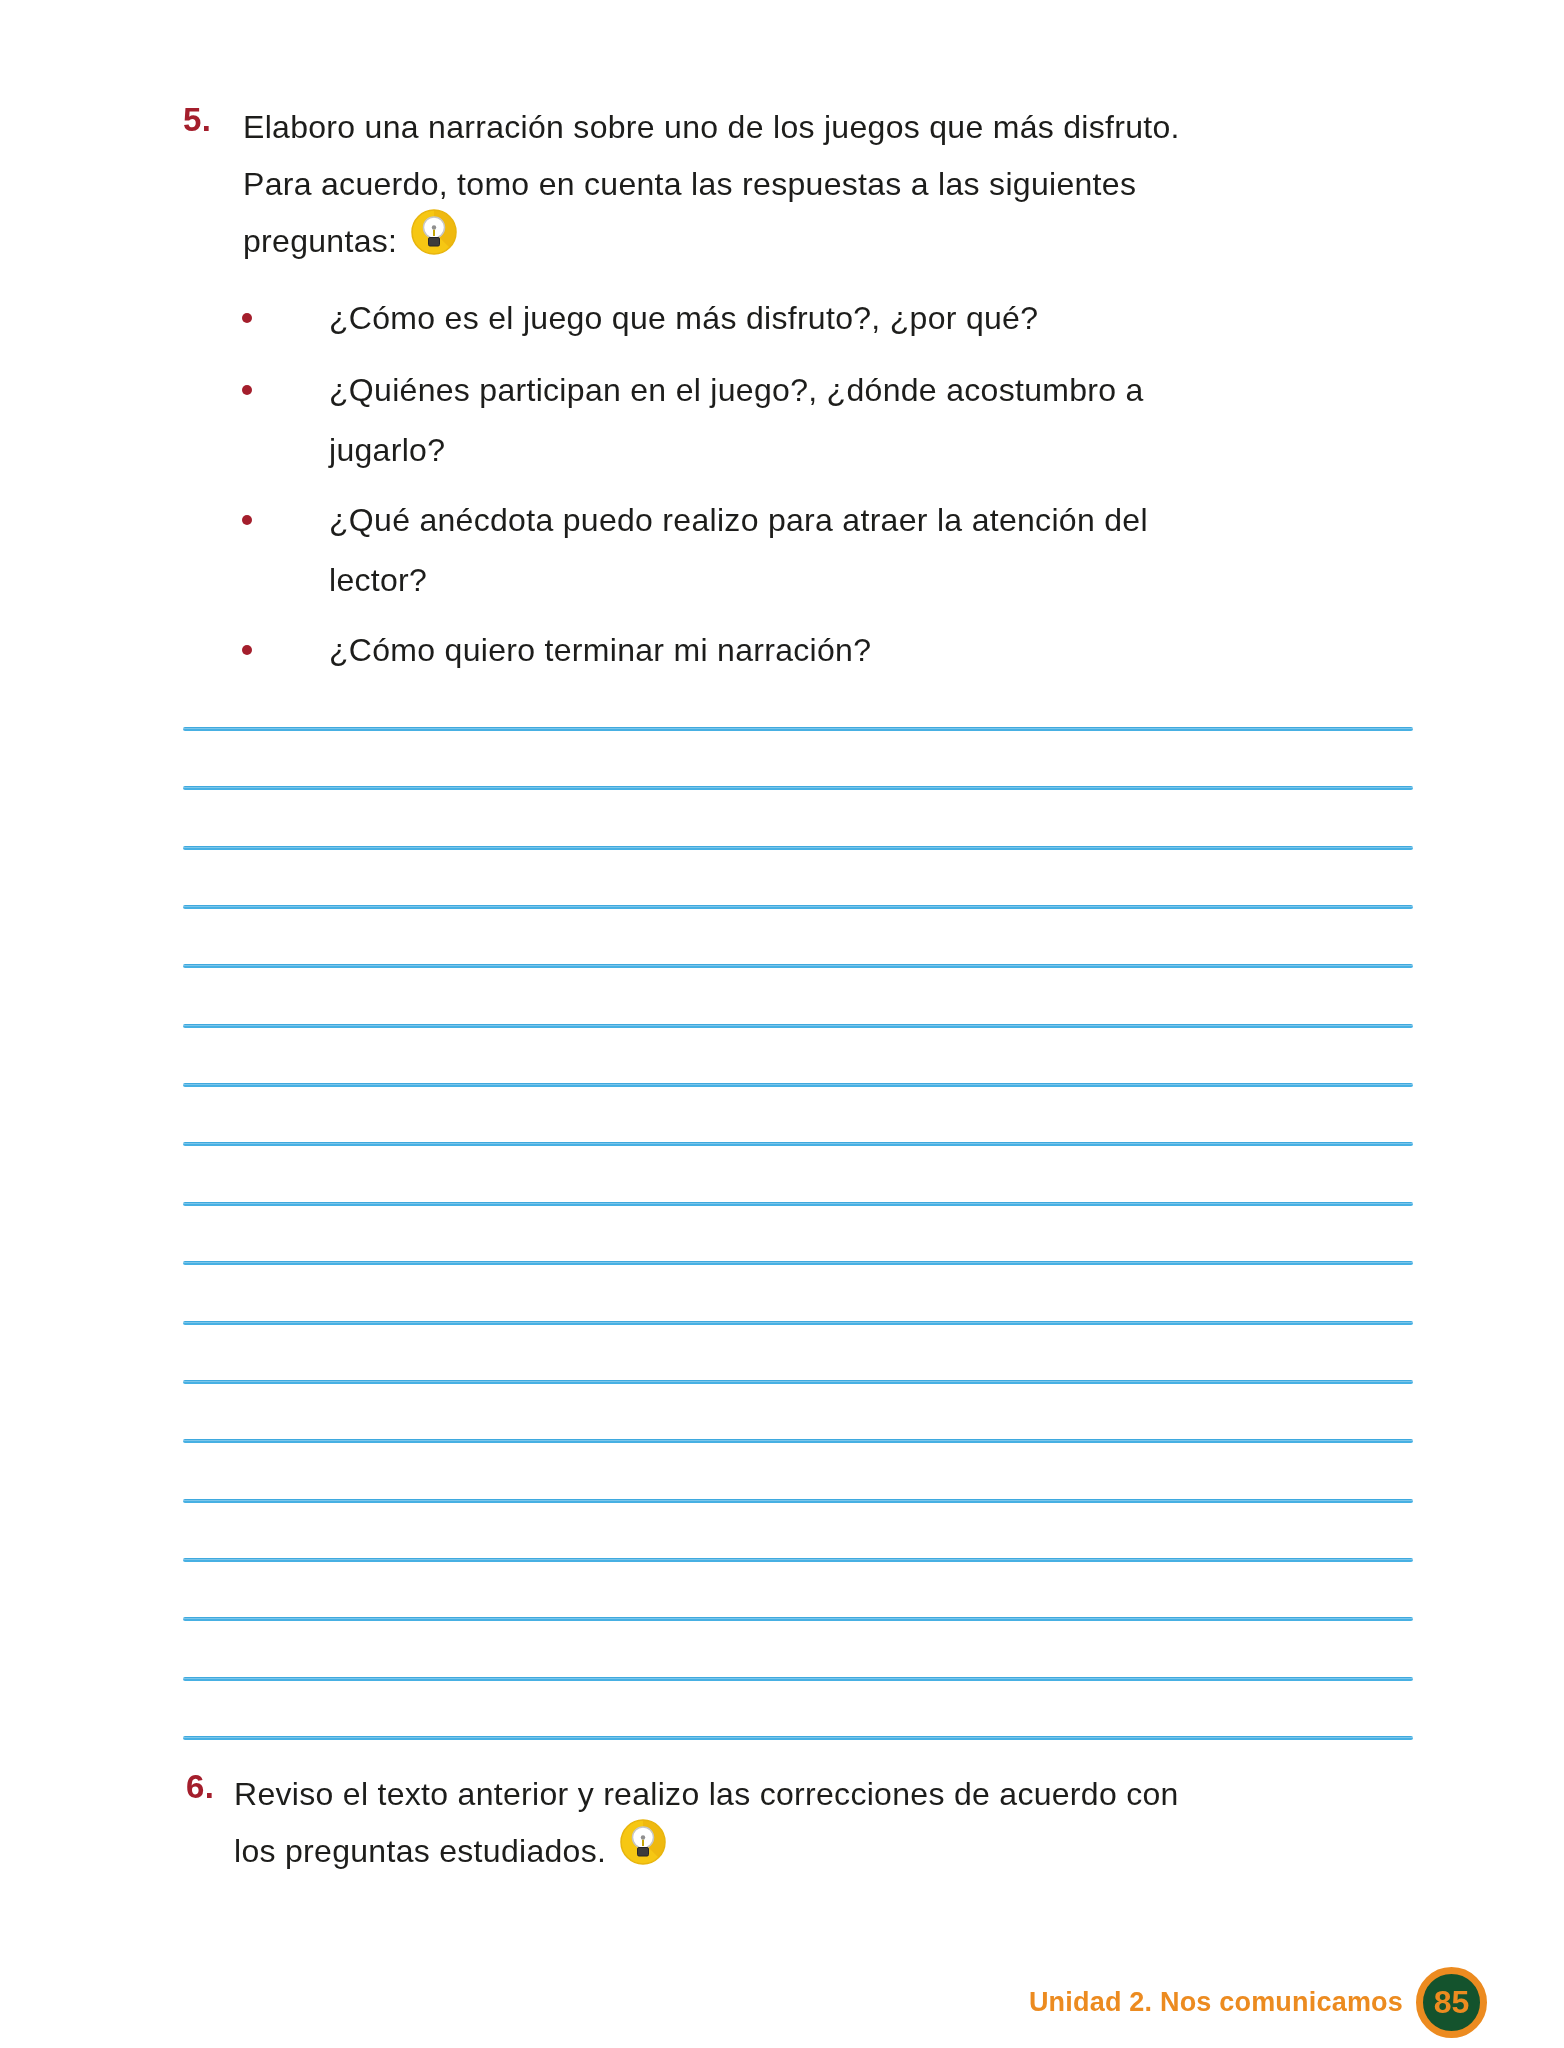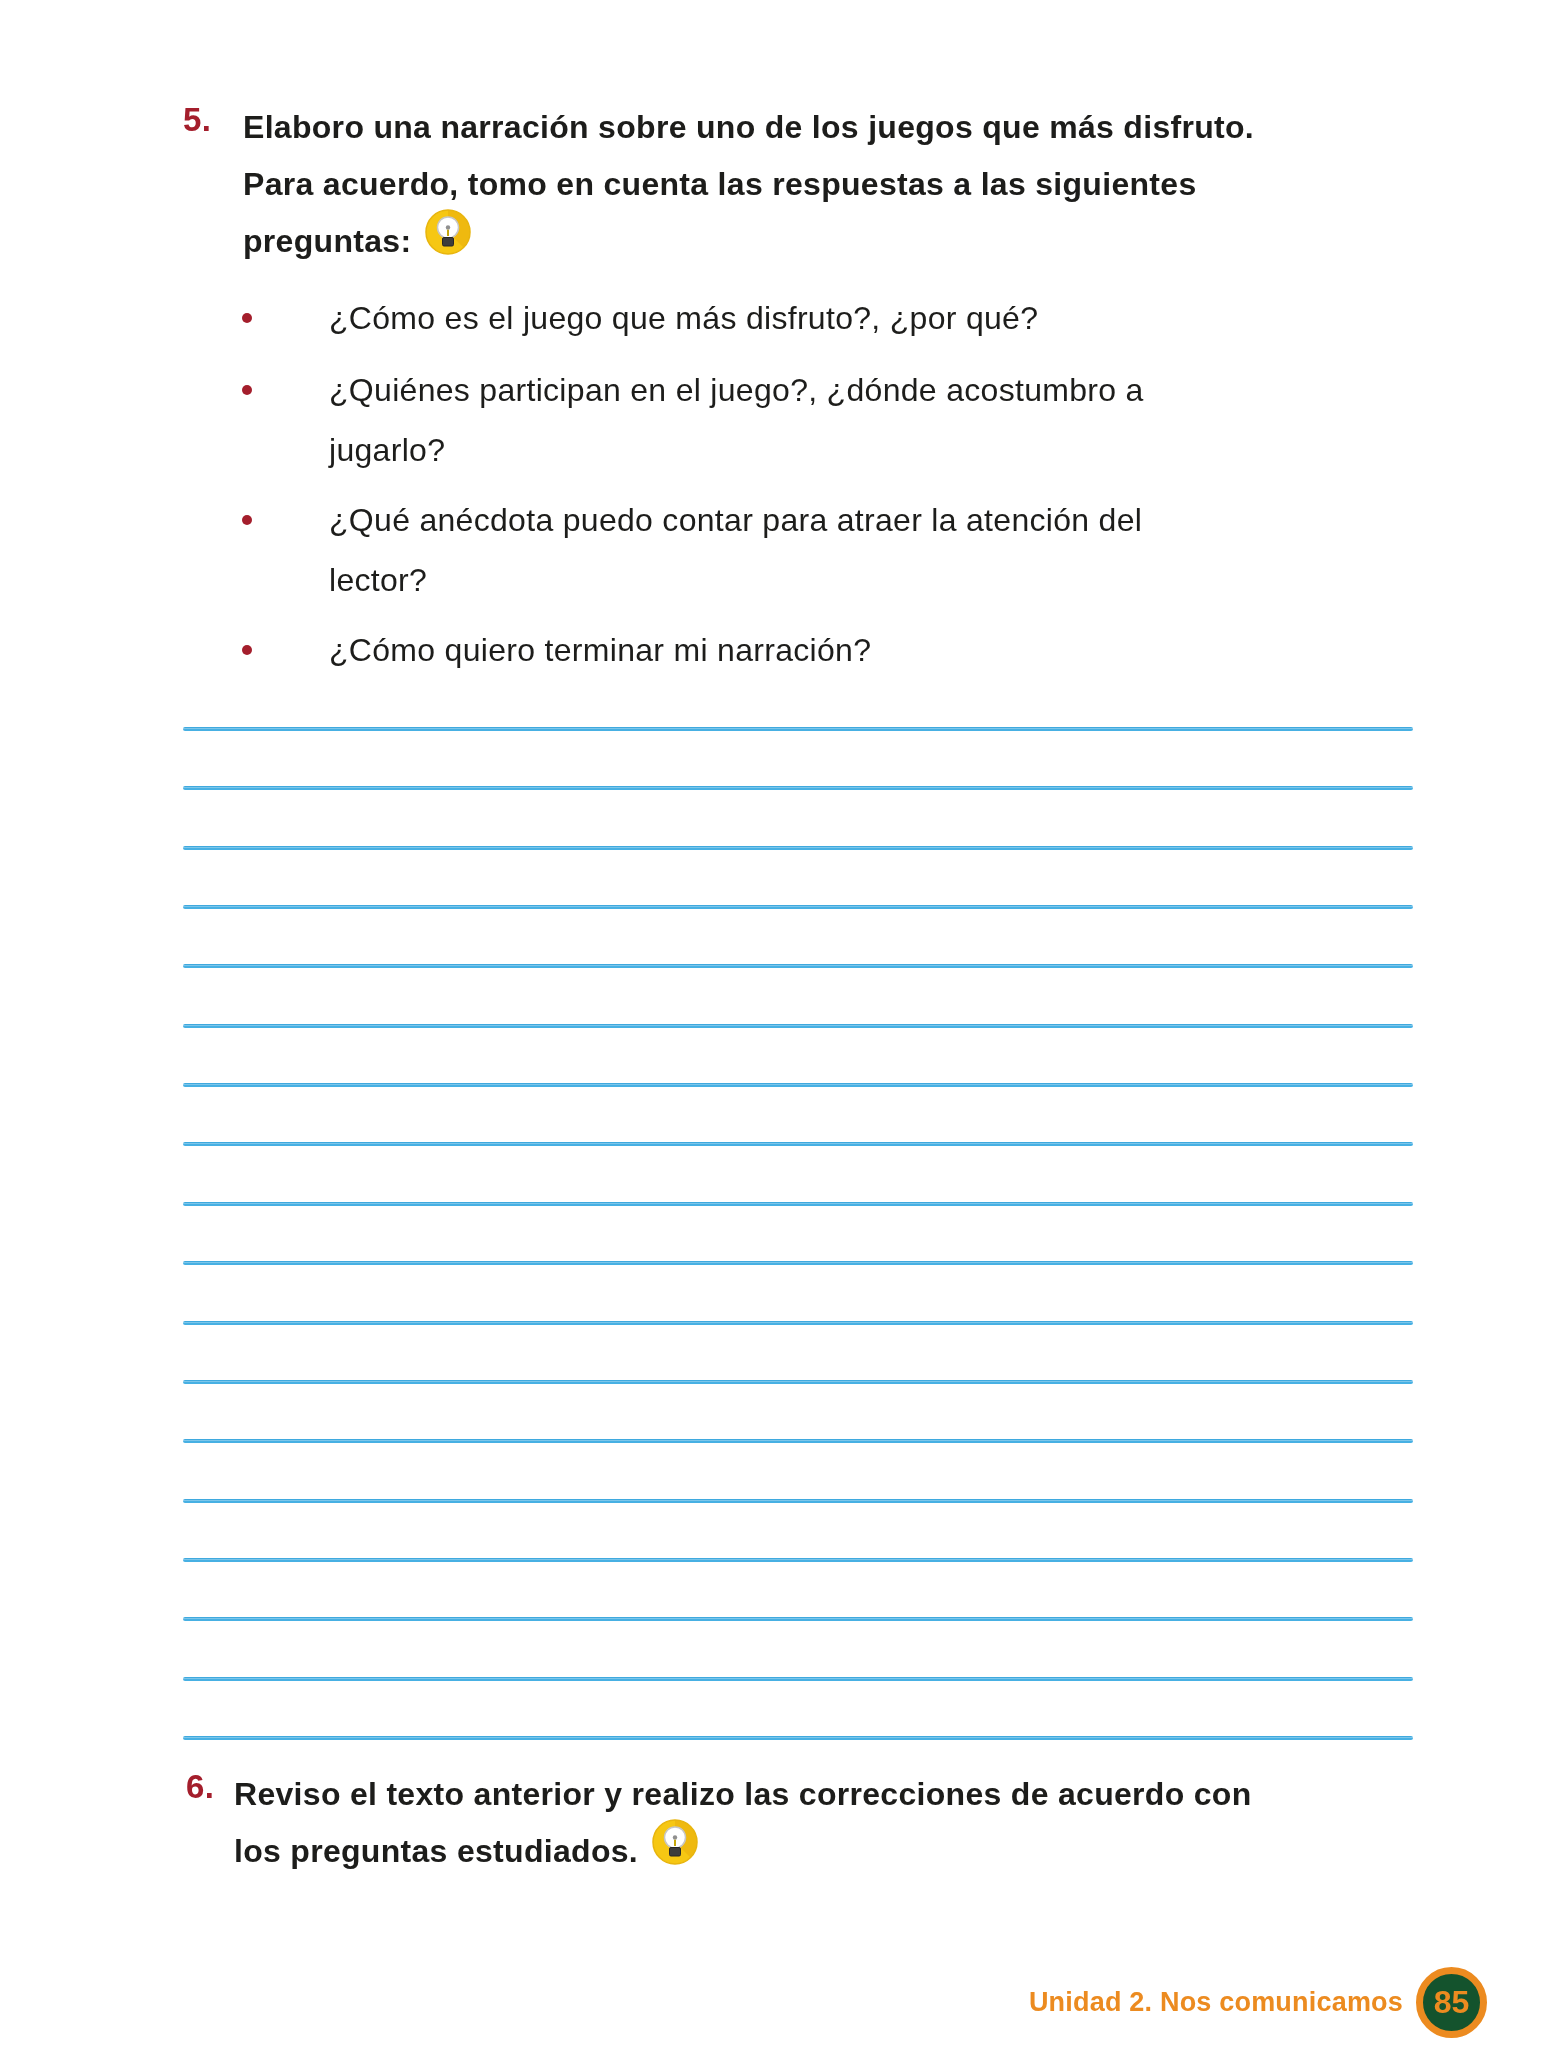--- a/index.html
+++ b/index.html
@@ -8,21 +8,21 @@
     position:relative; width:1564px; height:2048px; background:#ffffff;
     font-family:"Liberation Sans","DejaVu Sans",sans-serif;
     color:#1d1d1b; overflow:hidden;
   }
   .itemnum {
     position:absolute; font-size:33px; font-weight:bold; color:#a41e2c;
     letter-spacing:0.5px;
   }
   .num5 { left:183px; top:101px; }
   .num6 { left:186px; top:1768px; }
-  .para { position:absolute; font-size:32px; line-height:57px; letter-spacing:0.3px;font-weight:bold; }
+  .para { position:absolute; font-size:32px; line-height:57px; letter-spacing:0.3px; }
   .para5 { left:243px; top:99px; width:1190px; }
   .para6 { left:234px; top:1766px; width:1190px; }
   .pline { white-space:nowrap; }
   .icon-inline { display:inline-block; vertical-align:middle; margin-left:14px; margin-top:-6px; }
   .bullet { position:absolute; left:240px; width:1190px; }
   .b1 { top:288px; }
   .b2 { top:360px; }
   .b3 { top:490px; }
   .b4 { top:620px; }
   .dot {
@@ -79,21 +79,21 @@
   <div class="bullet b2">
     <span class="dot"></span>
     <div class="btxt">
       <div class="bline">¿Quiénes participan en el juego?, ¿dónde acostumbro a</div>
       <div class="bline">jugarlo?</div>
     </div>
   </div>
   <div class="bullet b3">
     <span class="dot"></span>
     <div class="btxt">
-      <div class="bline">¿Qué anécdota puedo contar para atraer la atención del</div>
+      <div class="bline">¿Qué anécdota puedo realizo para atraer la atención del</div>
       <div class="bline">lector?</div>
     </div>
   </div>
   <div class="bullet b4">
     <span class="dot"></span>
     <div class="btxt">
       <div class="bline">¿Cómo quiero terminar mi narración?</div>
     </div>
   </div>
 

